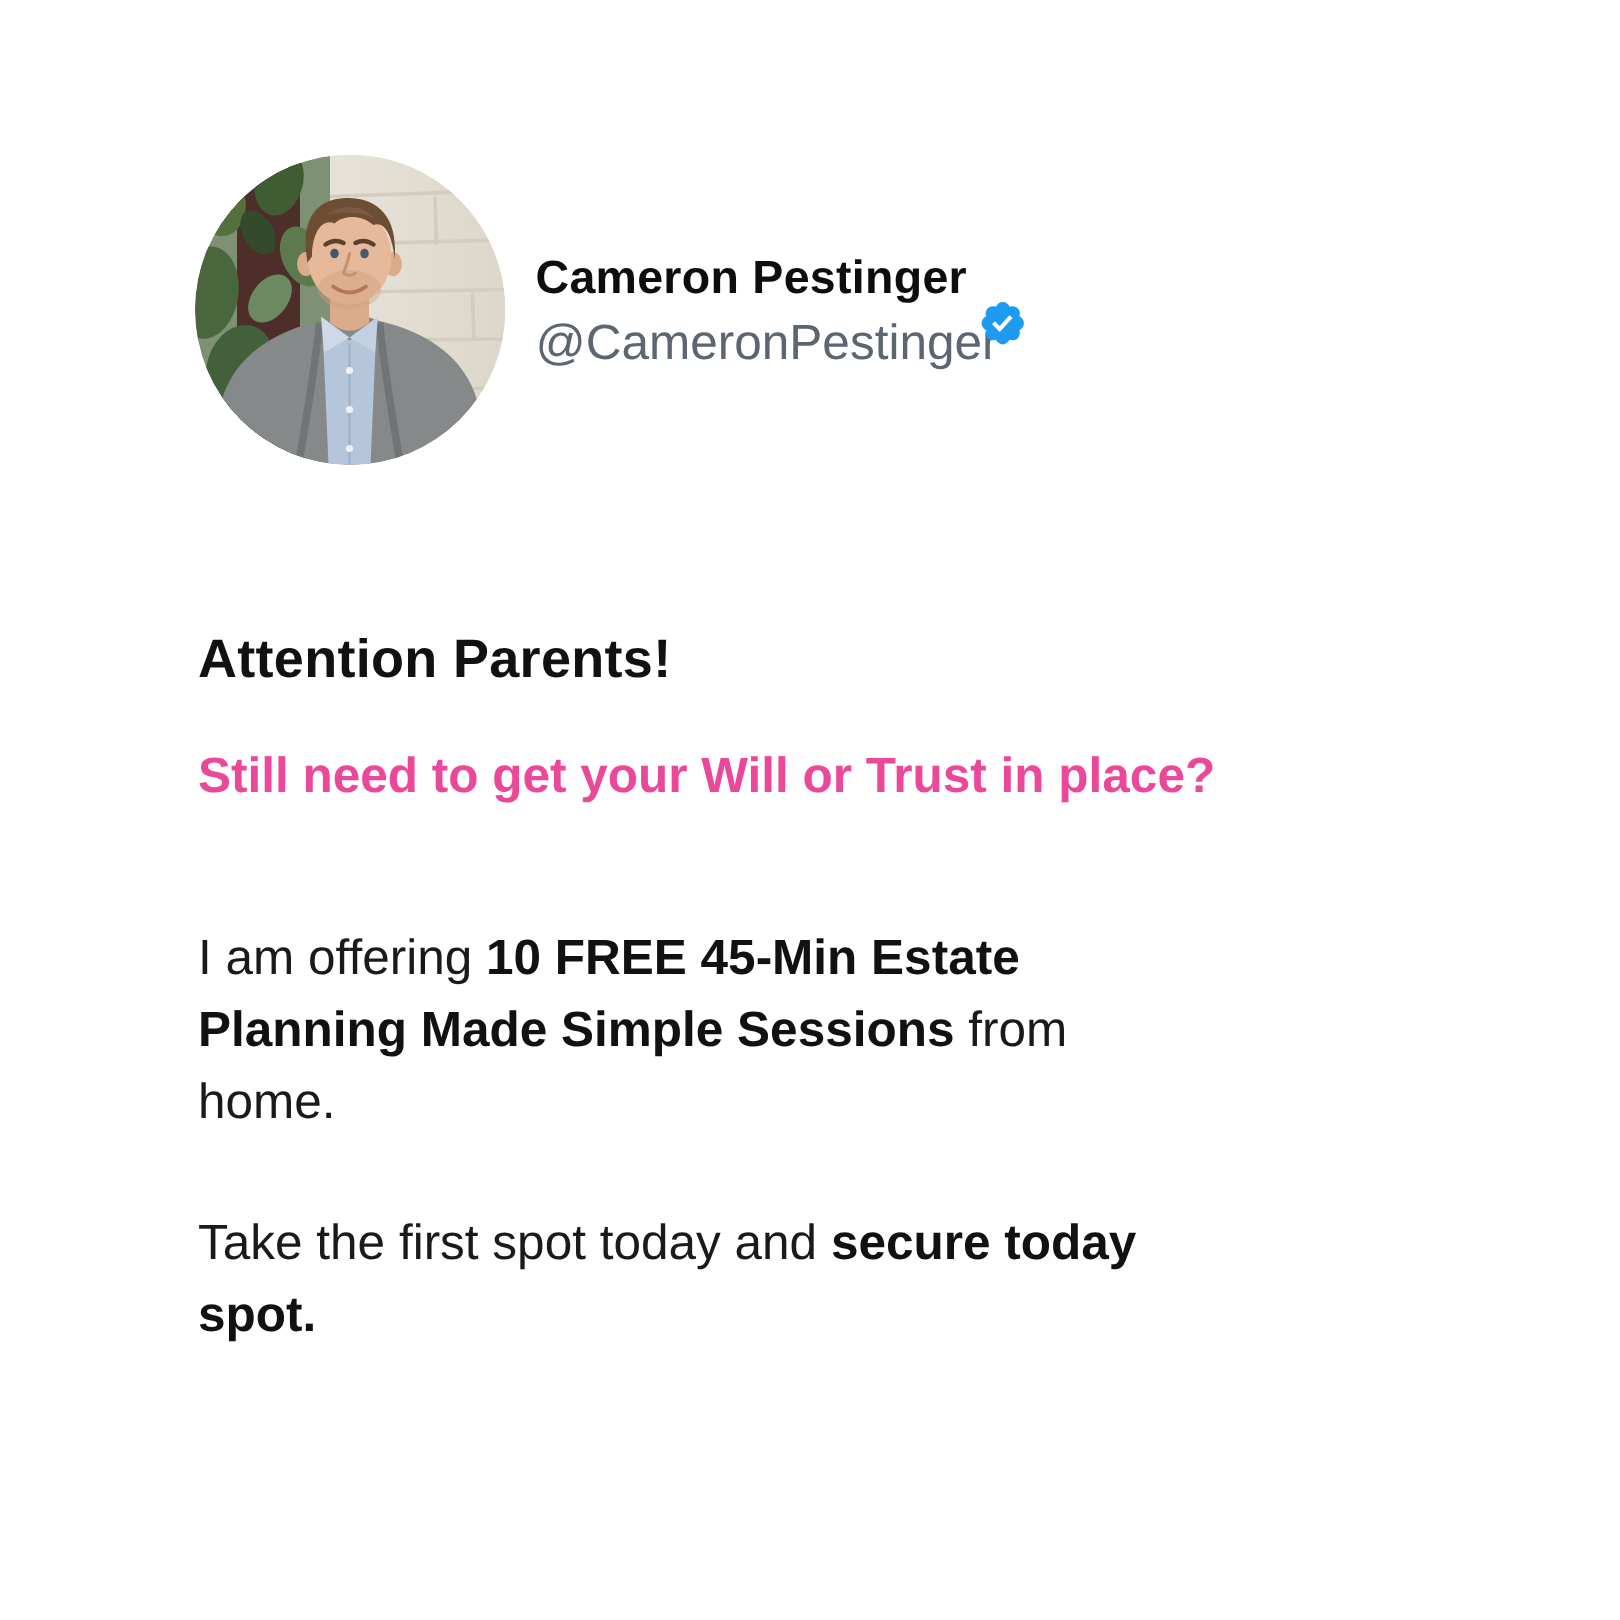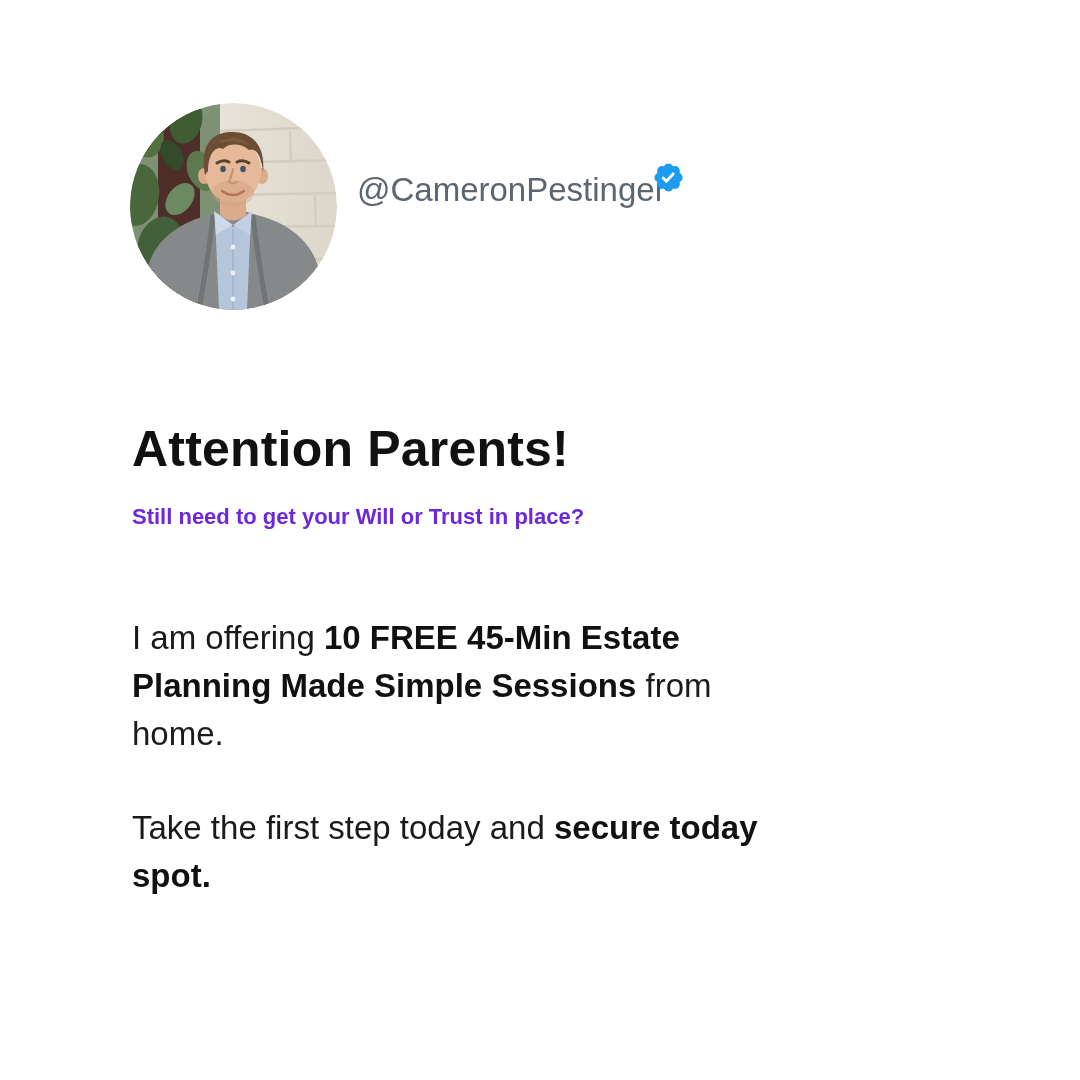--- a/index.html
+++ b/index.html
@@ -28,26 +28,26 @@
   }
   .badge{
     display:inline-block;width:33px;height:33px;margin-left:-14px;
     position:relative;top:-9px;
   }
   .badge svg{display:block;width:33px;height:33px;}
 
   
   .heading{
     position:absolute;left:132px;top:386px;
-    font-size:50px;font-weight:700;line-height:58px;color:#111111;
+    font-size:36px;font-weight:700;line-height:58px;color:#111111;
     white-space:nowrap;letter-spacing:0.2px;
   }
   .question{
     position:absolute;left:132px;top:495px;
-    font-size:22px;font-weight:700;line-height:44px;color:#6d28d9;
+    font-size:33px;font-weight:700;line-height:44px;color:#ec4899;
     white-space:nowrap;
   }
   .para{
     position:absolute;left:132px;
     font-size:33px;font-weight:400;line-height:48px;color:#1a1a1a;margin-top:24px;
   }
   .para b{font-weight:700;color:#111111;}
   .offer{top:590px;max-width:660px;}
   .cta{top:780px;max-width:700px;}
 </style>
@@ -124,31 +124,32 @@
         <ellipse cx="93" cy="66" rx="2.8" ry="3.2" fill="#45586a"></ellipse>
         <ellipse cx="113" cy="66" rx="2.8" ry="3.2" fill="#45586a"></ellipse>
         <path d="M 103 66 C 102 72 100 76 99 79 Q 103 82 107 79" stroke="#c49270" stroke-width="2" fill="none" stroke-linecap="round"></path>
         <path d="M 92 88 Q 103 96 114 88" stroke="#b5755a" stroke-width="2.5" fill="none" stroke-linecap="round"></path>
       </g>
     </svg>
     </span>
   </div>
 
   <div class="identity">
+    <div class="name">Cameron Pestinger</div>
     <div class="handle-row">
       <span class="handle">@CameronPestinger</span>
       <span class="badge">
         <svg viewBox="0 0 24 24" xmlns="http://www.w3.org/2000/svg">
           <path fill="#1d9bf0" fill-rule="evenodd" d="M22.25 12c0-1.43-.88-2.67-2.19-3.34.46-1.39.2-2.9-.81-3.91s-2.52-1.27-3.91-.81c-.66-1.31-1.91-2.19-3.34-2.19s-2.67.88-3.33 2.19c-1.4-.46-2.91-.2-3.92.81s-1.26 2.52-.8 3.91c-1.31.67-2.2 1.91-2.2 3.34s.89 2.67 2.2 3.34c-.46 1.39-.21 2.9.8 3.91s2.52 1.26 3.91.81c.67 1.31 1.91 2.19 3.34 2.19s2.68-.88 3.34-2.19c1.39.45 2.9.2 3.91-.81s1.27-2.52.81-3.91c1.31-.67 2.19-1.91 2.19-3.34zm-11.71 4.2L6.8 12.46l1.41-1.42 2.26 2.26 4.8-5.23 1.47 1.36-6.2 6.77z"></path>
         </svg>
       </span>
     </div>
   </div>
 
   <h1 class="heading">Attention Parents!</h1>
 
   <div class="question">Still need to get your Will or Trust in place?</div>
 
   <p class="para offer"><span>I am offering </span><b>10 FREE 45-Min Estate Planning Made Simple Sessions</b><span> from home.</span></p>
 
-  <p class="para cta"><span>Take the first step today and </span><b>secure today spot.</b></p>
+  <p class="para cta"><span>Take the first spot today and </span><b>secure today spot.</b></p>
 
 </div>
 
 </body></html>

